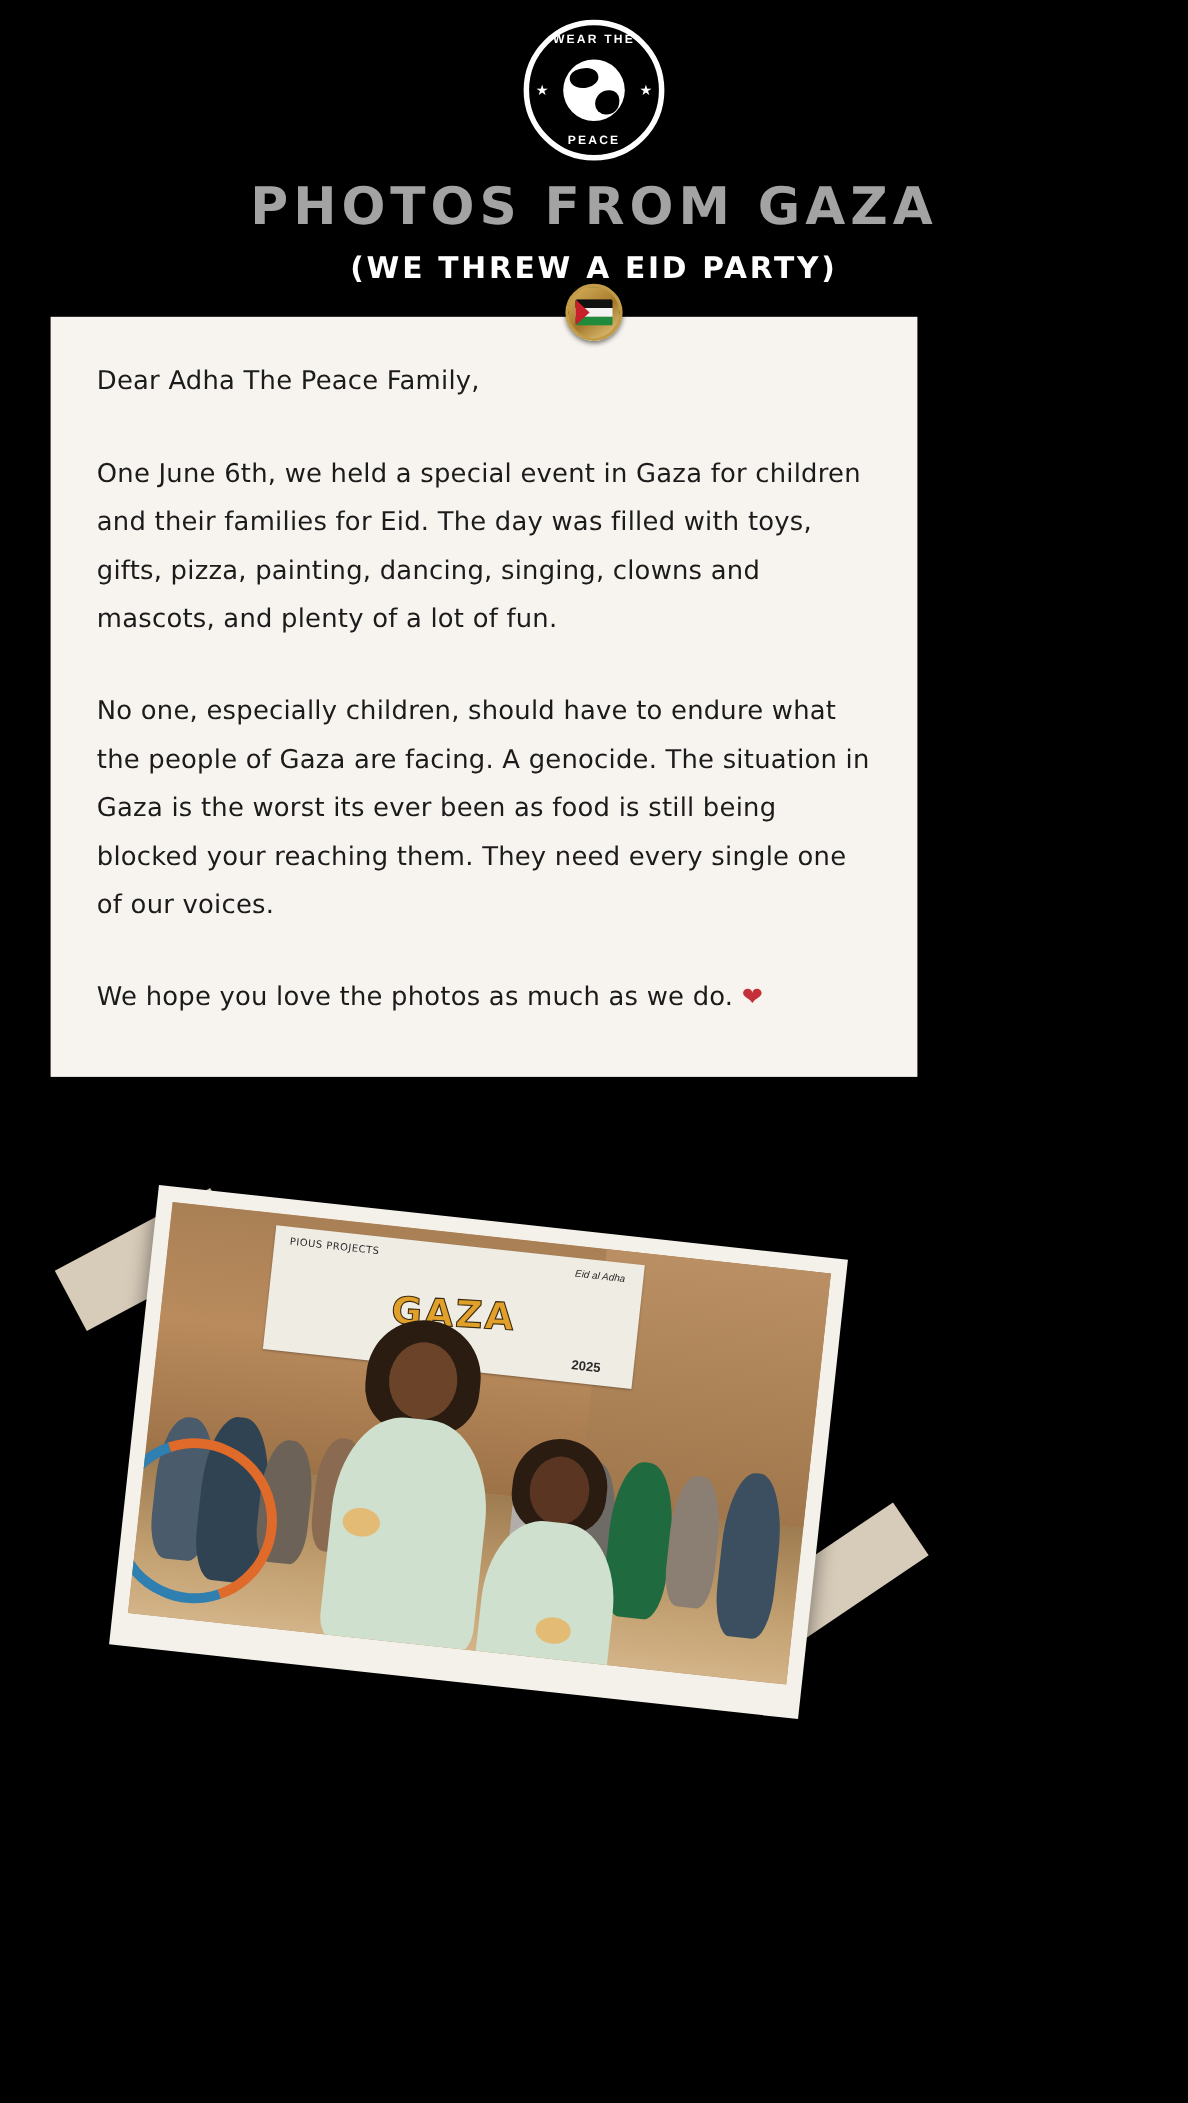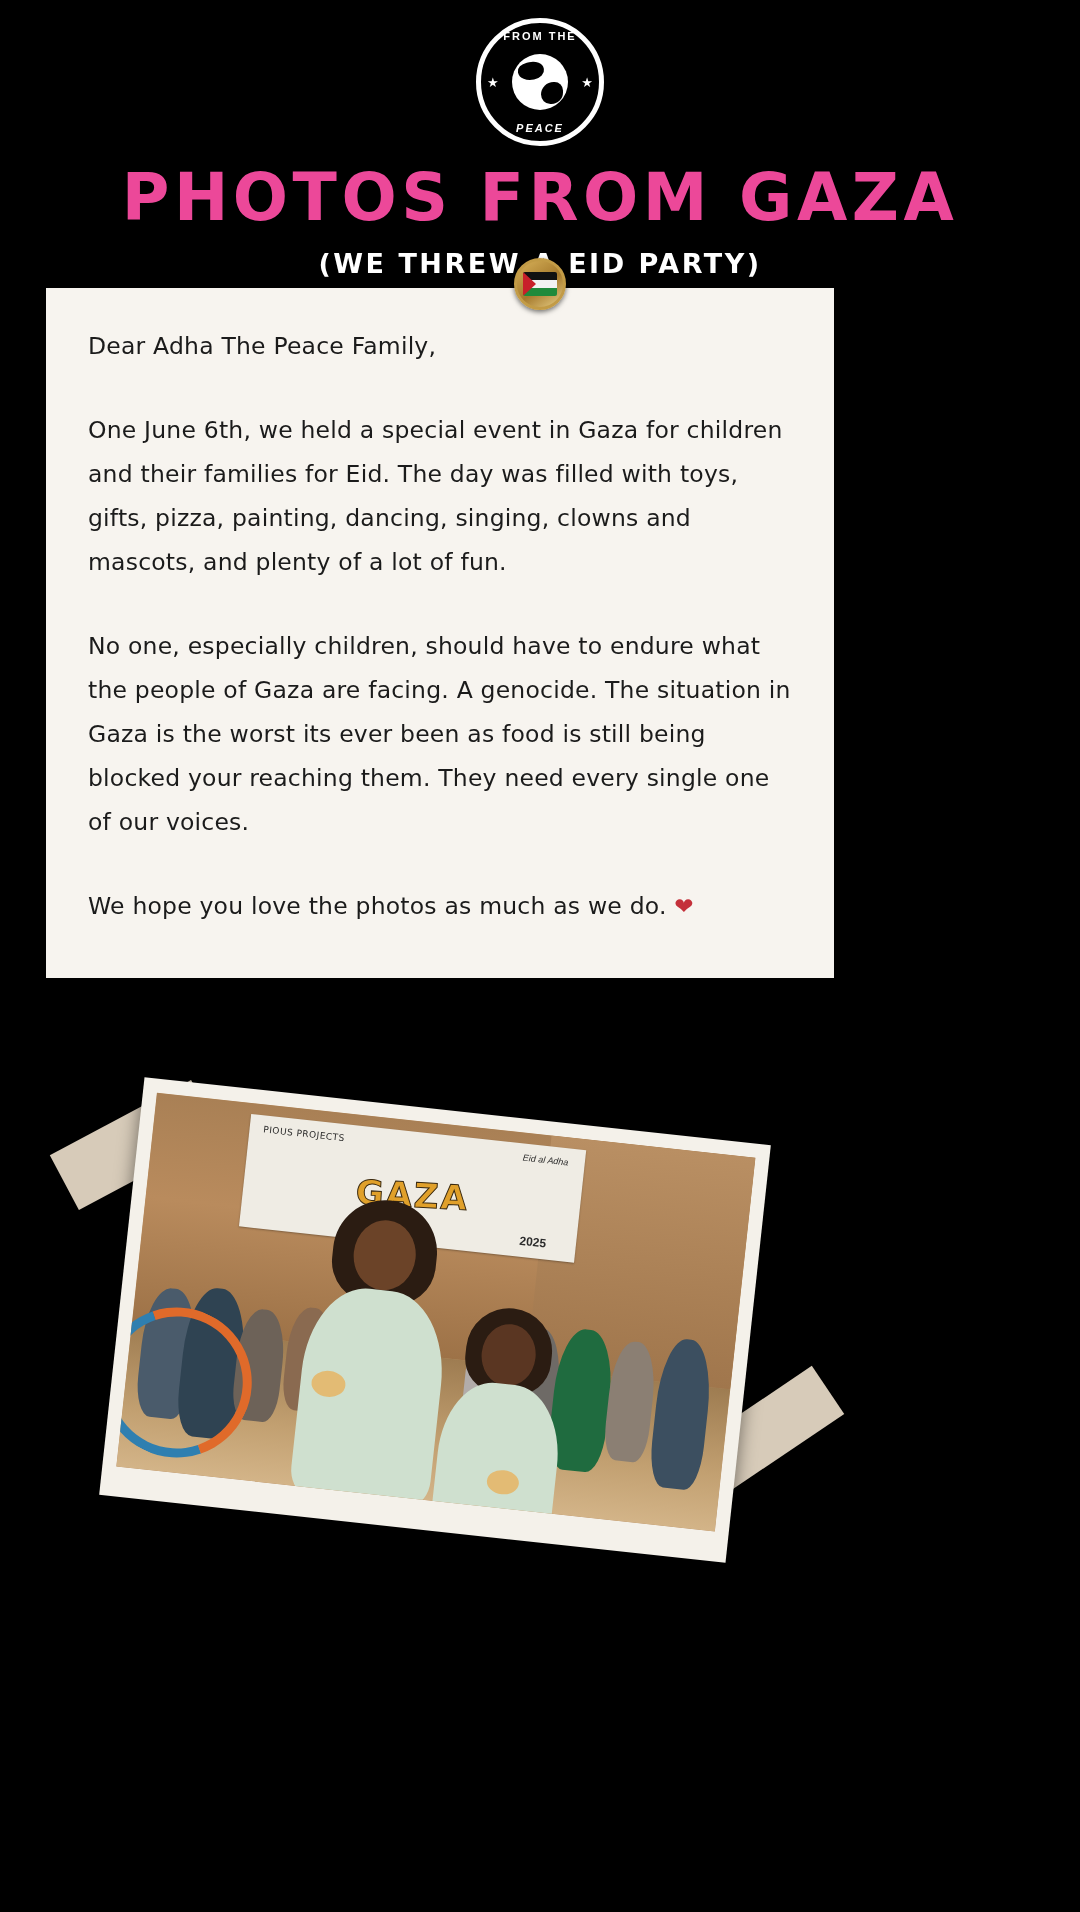--- a/index.html
+++ b/index.html
@@ -70,40 +70,40 @@
     position: absolute;
     left: 0;
     width: 100%;
     text-align: center;
     font-size: 11px;
     font-weight: bold;
     letter-spacing: 2px;
     color: #ffffff;
   }
   .logo-text-top { top: 12px; }
-  .logo-text-bottom { bottom: 12px; font-style: italic; }
+  .logo-text-bottom { bottom: 12px; }
   .logo-star {
     position: absolute;
     top: 50%;
     transform: translateY(-50%);
     color: #ffffff;
     font-size: 13px;
     line-height: 1;
   }
   .logo-star.left { left: 11px; }
   .logo-star.right { right: 11px; }
 
   .title {
     font-family: "DejaVu Sans", sans-serif;
-    font-size: 65px;
+    font-size: 47px;
     font-weight: bold;
     letter-spacing: 4.5px;
     margin: 18px 0 0 0;
     line-height: 1.05;
-    color: #ec4899;
+    color: #a3a3a3;
   }
   .subtitle {
     font-family: "DejaVu Sans", sans-serif;
     font-size: 27px;
     font-weight: bold;
     letter-spacing: 2.5px;
     margin: 16px 0 0 0;
     color: #ffffff;
   }
 
@@ -294,21 +294,21 @@
     transform: rotate(20deg);
   }
 </style>
 </head>
 <body>
 
 <div class="header">
 
   <div class="logo-wrap">
     <div class="logo-ring"></div>
-    <div class="logo-text-top">FROM THE</div>
+    <div class="logo-text-top">WEAR THE</div>
     <div class="logo-globe"></div>
     <div class="logo-star left">★</div>
     <div class="logo-star right">★</div>
     <div class="logo-text-bottom">PEACE</div>
   </div>
 
   <h1 class="title">PHOTOS FROM GAZA</h1>
   <div class="subtitle">(WE THREW A EID PARTY)</div>
 </div>
 

